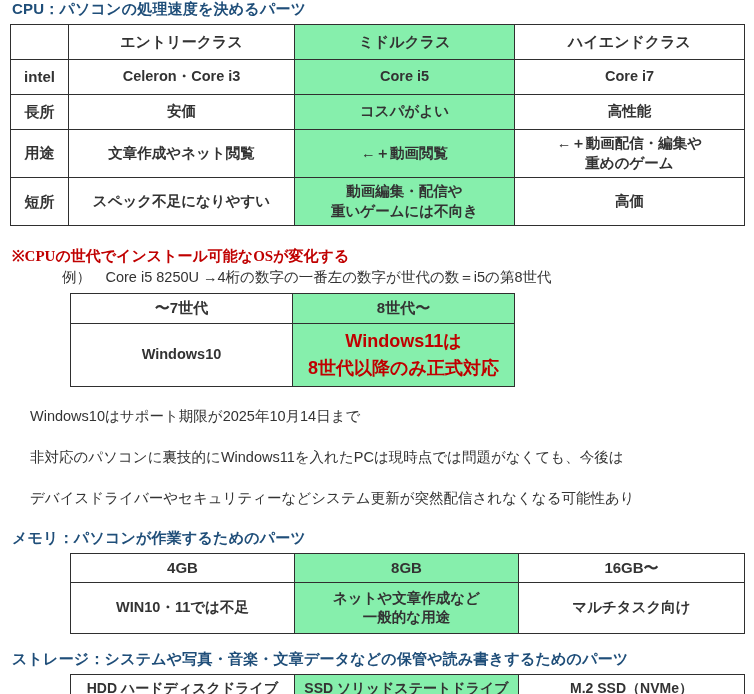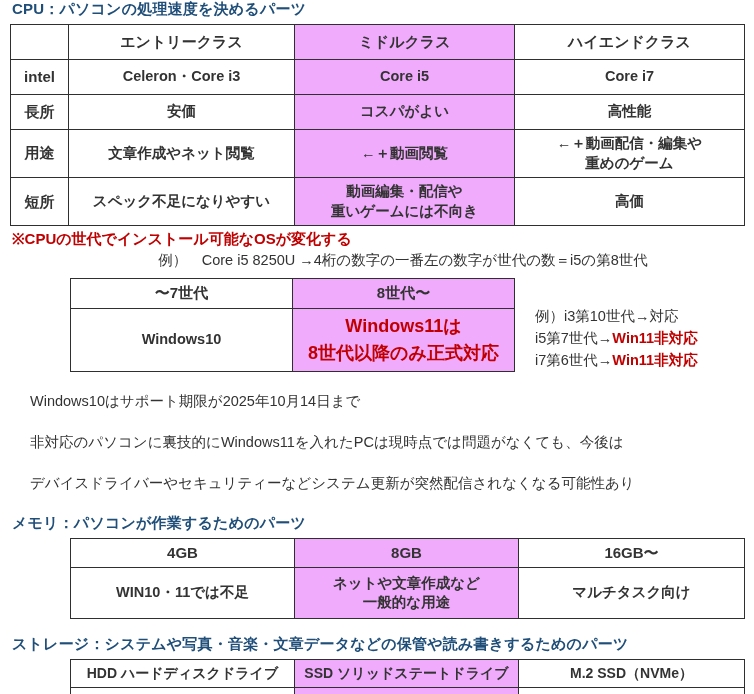--- a/index.html
+++ b/index.html
@@ -50,41 +50,41 @@
   }
   .hdr {
     font-weight: bold;
     font-size: 15px;
   }
   .rowlabel {
     font-weight: bold;
     font-size: 15px;
   }
   .shaded {
-    background: #f0abfc;
+    background: #86efac;
   }
   
   .cpu-table {
     width: 734px;
     margin: 0 0 0 0;
   }
   .cpu-table col.c0 { width: 58px; }
   .cpu-table col.c1 { width: 226px; }
   .cpu-table col.c2 { width: 220px; }
   .cpu-table col.c3 { width: 230px; }
   .cpu-table td { height: 26px; }
 
   .gen-note {
-    margin: 2px 0 2px 2px;
+    margin: 19px 0 2px 2px;
+    font-family: Liberation Serif, serif;
   }
   .example-line {
     font-size: 14.5px;
     color: #333333;
     margin: 0 0 6px 52px;
-    text-align: center;
   }
   .os-wrap {
     position: relative;
     display: flex;
     align-items: flex-end;
   }
   .os-table {
     width: 444px;
     margin-left: 60px;
   }
@@ -204,25 +204,20 @@
         <tr>
           <td class="hdr">〜7世代</td>
           <td class="hdr shaded">8世代〜</td>
         </tr>
         <tr>
           <td class="os-cell-tall">Windows10</td>
           <td class="os-cell-tall shaded os-red">Windows11は<br>8世代以降のみ正式対応</td>
         </tr>
       </tbody>
     </table>
-    <div class="os-side">
-      <div><span>例）i3第10世代→対応</span><span class="red"></span></div>
-      <div><span>i5第7世代→</span><span class="red">Win11非対応</span></div>
-      <div><span>i7第6世代→</span><span class="red">Win11非対応</span></div>
-    </div>
   </div>
 
   <div class="para">
     <p>Windows10はサポート期限が2025年10月14日まで</p>
     <p style="margin-top:10px;">非対応のパソコンに裏技的にWindows11を入れたPCは現時点では問題がなくても、今後は</p>
     <p>デバイスドライバーやセキュリティーなどシステム更新が突然配信されなくなる可能性あり</p>
   </div>
 
   <div class="section-heading mem-heading">メモリ：パソコンが作業するためのパーツ</div>
   <table class="mem-table">

